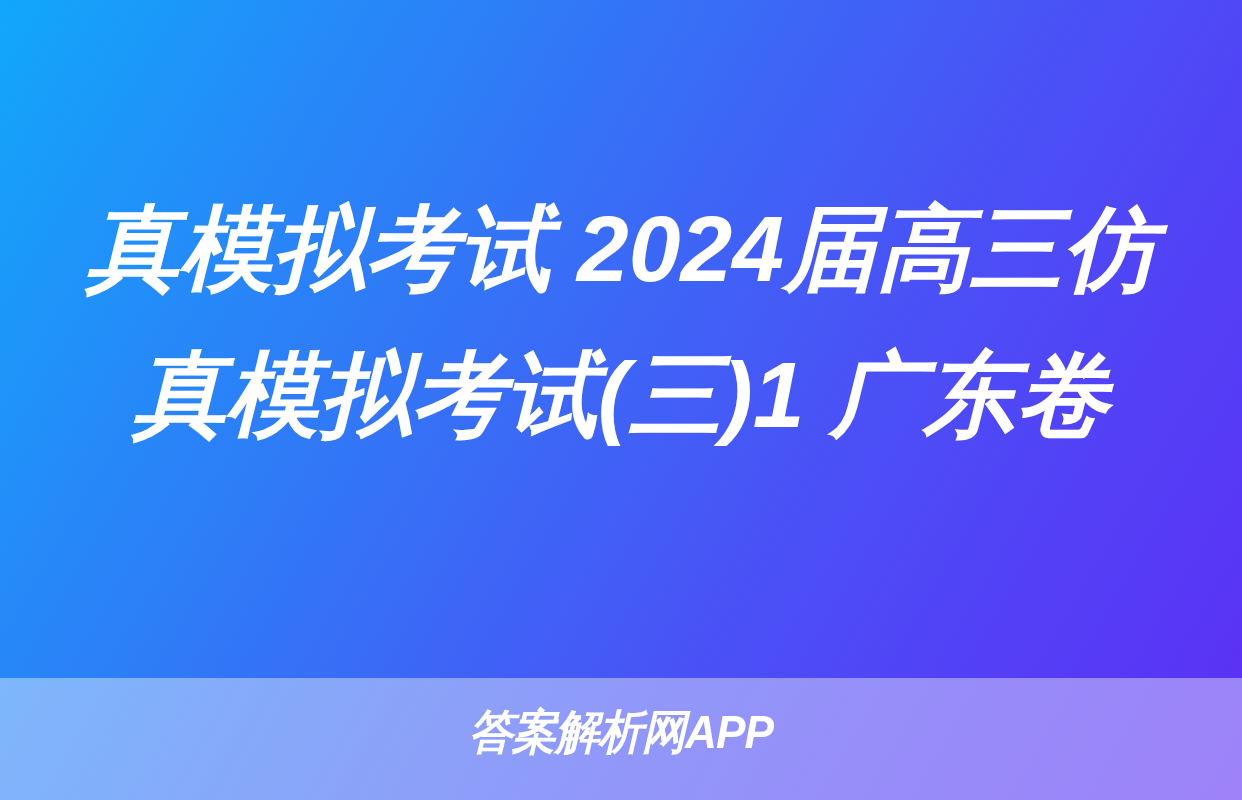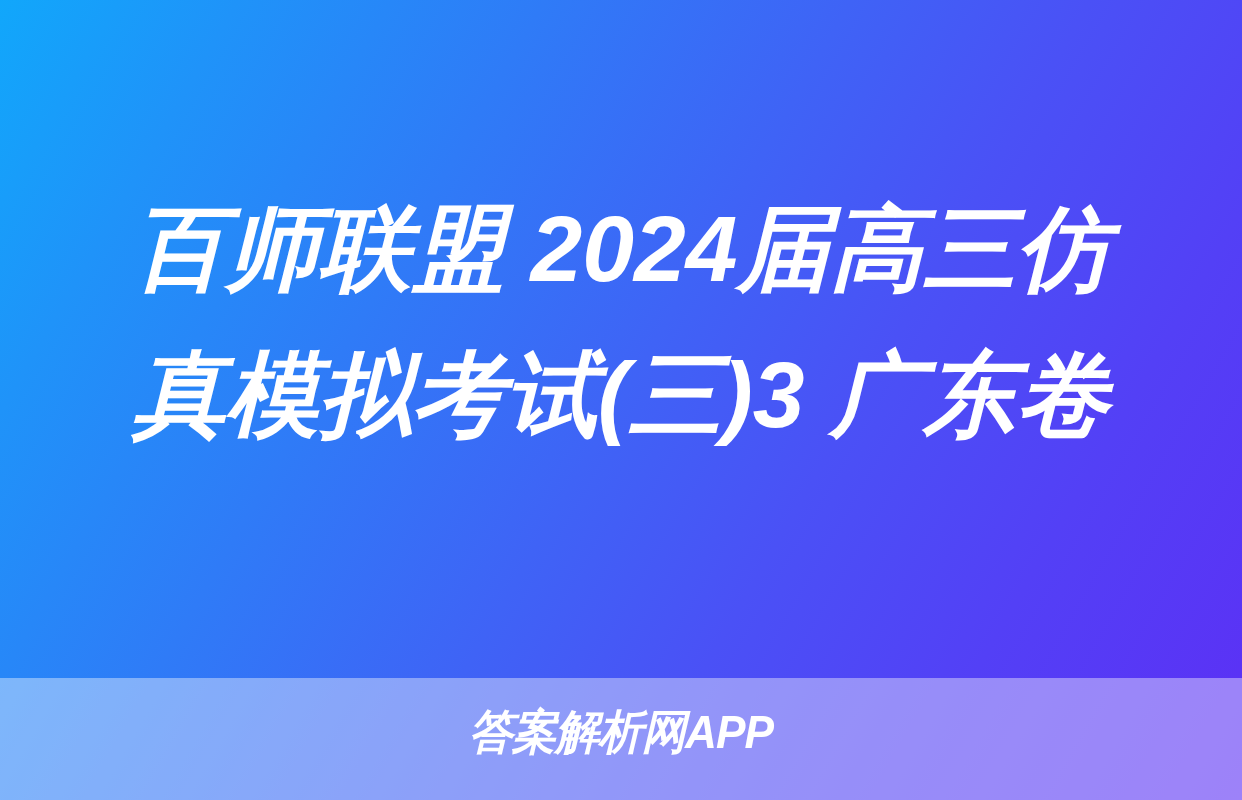--- a/index.html
+++ b/index.html
@@ -80,21 +80,21 @@
     transform: scaleX(0.94);
     transform-origin: center center;
   }
 </style>
 </head>
 <body>
 
 <div id="poster">
 
   <div class="headline">
-    <span class="line line-1">百师联盟 2024届高三仿</span>
-    <span class="line line-2">真模拟考试(三)3 广东卷</span>
+    <span class="line line-1">真模拟考试 2024届高三仿</span>
+    <span class="line line-2">真模拟考试(三)1 广东卷</span>
   </div>
 
   <div class="bottom-band"></div>
 
   <div class="watermark">答案解析网APP</div>
 
 </div>
 
 </body></html>

